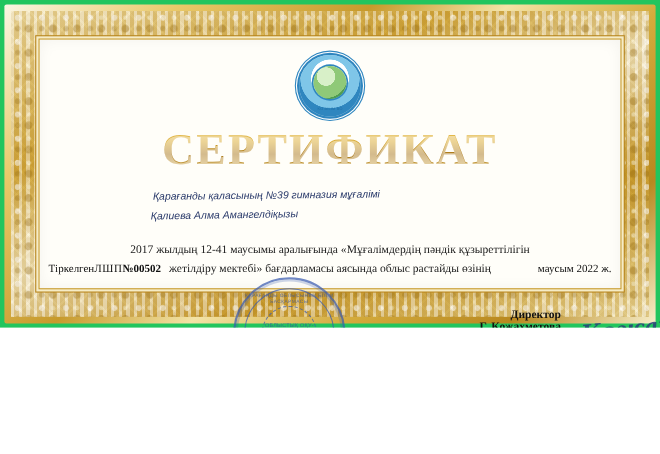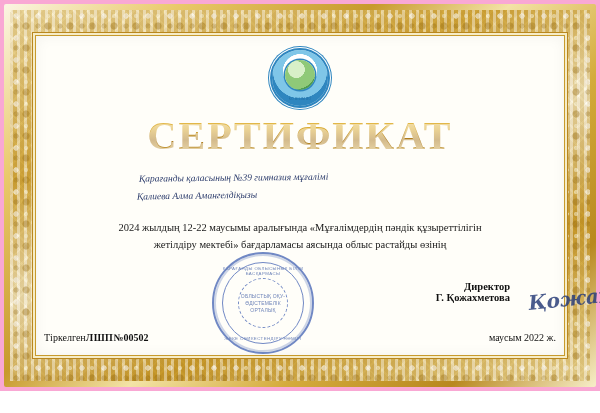--- a/index.html
+++ b/index.html
@@ -3,23 +3,23 @@
 <meta charset="utf-8">
 <style>
   html, body {
     margin: 0;
     padding: 0;
     background: #ffffff;
   }
   #page {
     position: relative;
     width: 600px;
-    height: 391px;
+    height: 298px;
     overflow: hidden;
-    background: #f9a8d4;
+    background: #22c55e;
     font-family: "Liberation Serif", serif;
   }
 
   
   .border-outer {
     position: absolute;
     inset: 4px;
     background:
       linear-gradient(135deg,#fbf6e4 0%, #e9c96a 18%, #c79a2c 38%, #f3e3a6 52%, #d4ab3c 68%, #b8881f 85%, #f7eec9 100%);
     border-radius: 2px;
@@ -128,21 +128,21 @@
     -webkit-background-clip: text;
     background-clip: text;
     color: transparent;
     text-shadow: 0 1px 0 rgba(255,255,255,0.5);
   }
 
   .handwriting {
     margin: 10px auto 0;
     width: 330px;
     text-align: left;
-    font-family: Liberation Serif, serif;
+    font-family: Liberation Sans, sans-serif;
     font-style: italic;
     color: #2b3b6b;
     font-size: 9.5px;
     line-height: 17px;
   }
   .hw-line {
     border-bottom: 0px solid transparent;
     white-space: nowrap;
     padding-left: 4px;
     transform: rotate(-0.6deg);
@@ -245,21 +245,21 @@
     left: 0; right: 0;
     bottom: 6px;
     display: flex;
     justify-content: space-between;
     align-items: baseline;
     font-family: "Liberation Serif", serif;
     font-size: 10px;
     color: #111;
   }
   .footer .reg { display: flex; gap: 0; align-items: baseline; }
-  .footer .reg .code { font-weight: 700; letter-spacing: 0.5px; }
+  .footer .reg .code { font-weight: 400; letter-spacing: 0.5px; }
   .footer .reg .num { font-weight: 700; }
 </style>
 </head>
 <body>
 
 <div id="page">
 
   <div class="border-outer"></div>
   <div class="border-mid"></div>
   <div class="border-pattern"></div>
@@ -278,21 +278,21 @@
     </div>
 
     <div class="title">СЕРТИФИКАТ</div>
 
     <div class="handwriting">
       <div class="hw-line">Қарағанды қаласының №39 гимназия мұғалімі</div>
       <div class="hw-line second">Қалиева Алма Амангелдіқызы</div>
     </div>
 
     <div class="body-text">
-      <div>2024 жылдың 12-22 маусымы аралығында «Мұғалімдердің пәндік құзыреттілігін</div>
+      <div>2017 жылдың 12-41 маусымы аралығында «Мұғалімдердің пәндік құзыреттілігін</div>
       <div>жетілдіру мектебі» бағдарламасы аясында  облыс растайды өзінің</div>
     </div>
 
     <div class="sign-row">
       <div>Директор</div>
       <div class="sign-mid">
         <div class="signature">Қожахметова</div>
       </div>
       <div>Г. Қожахметова</div>
     </div>

